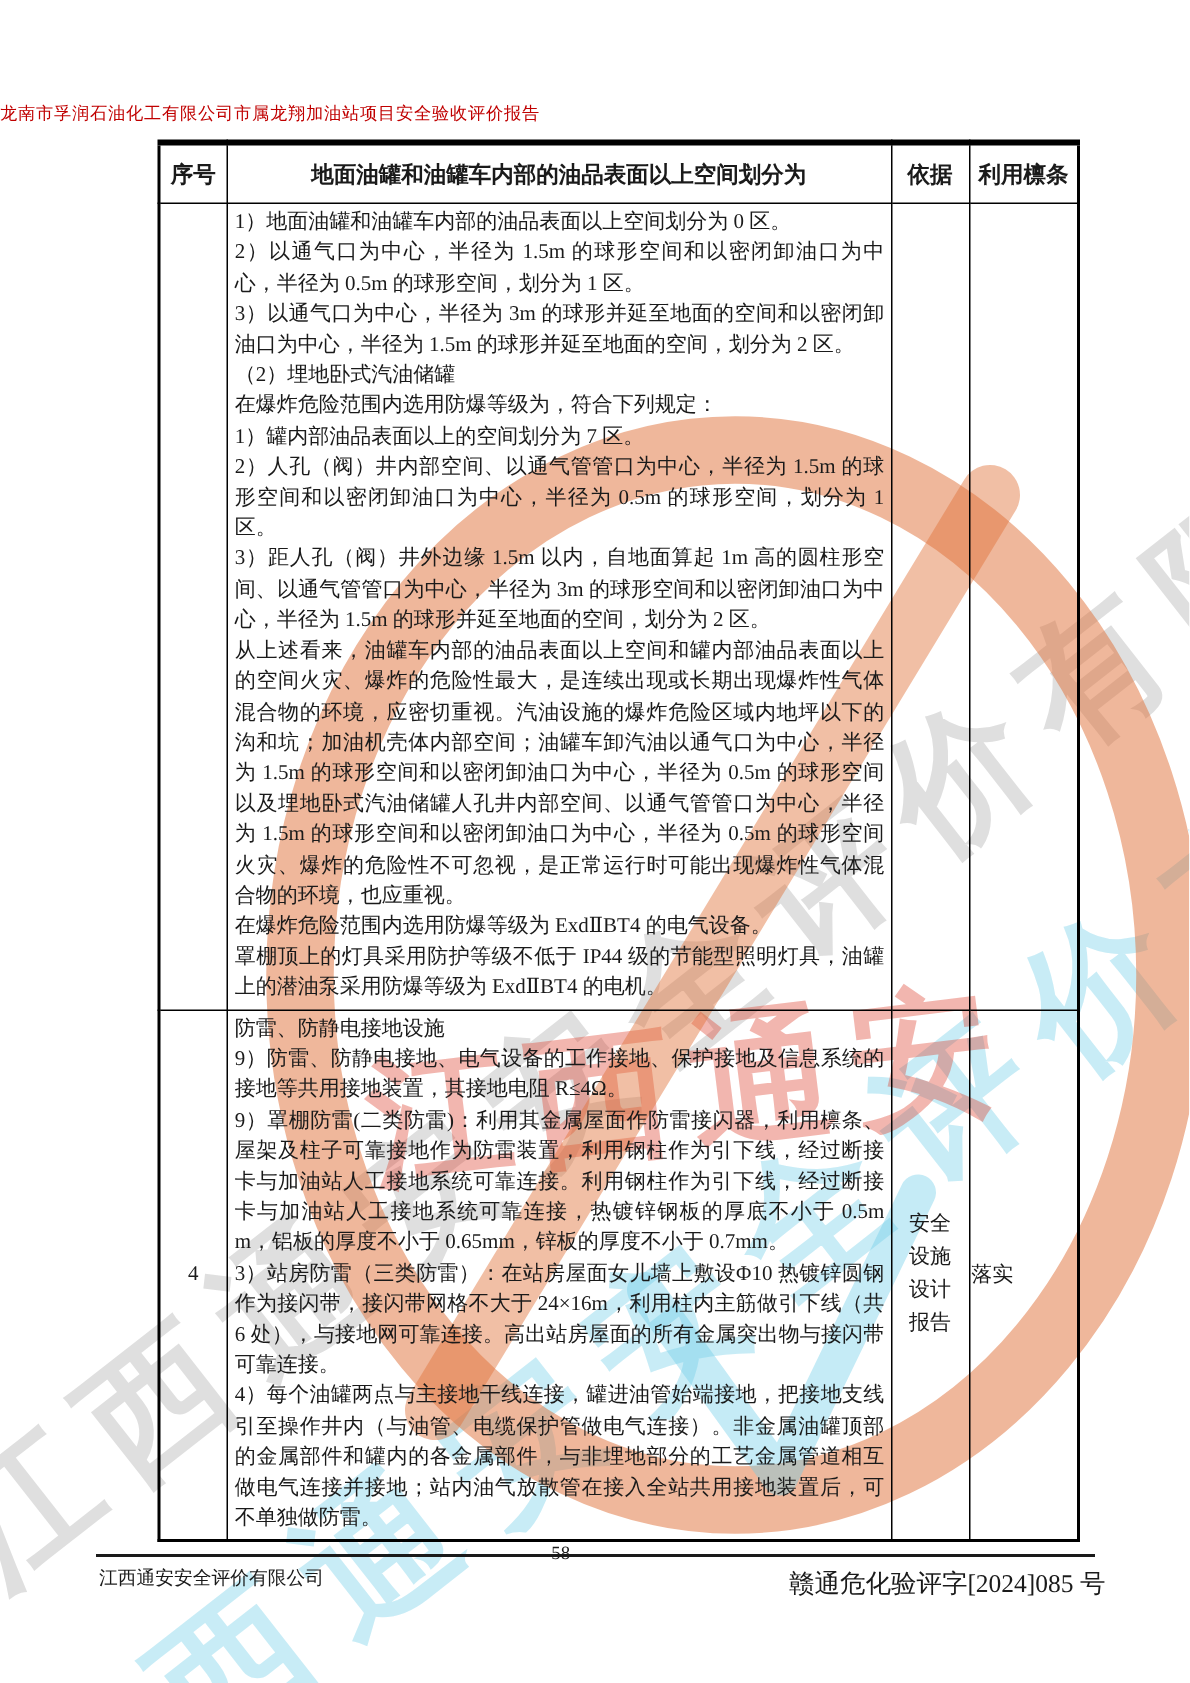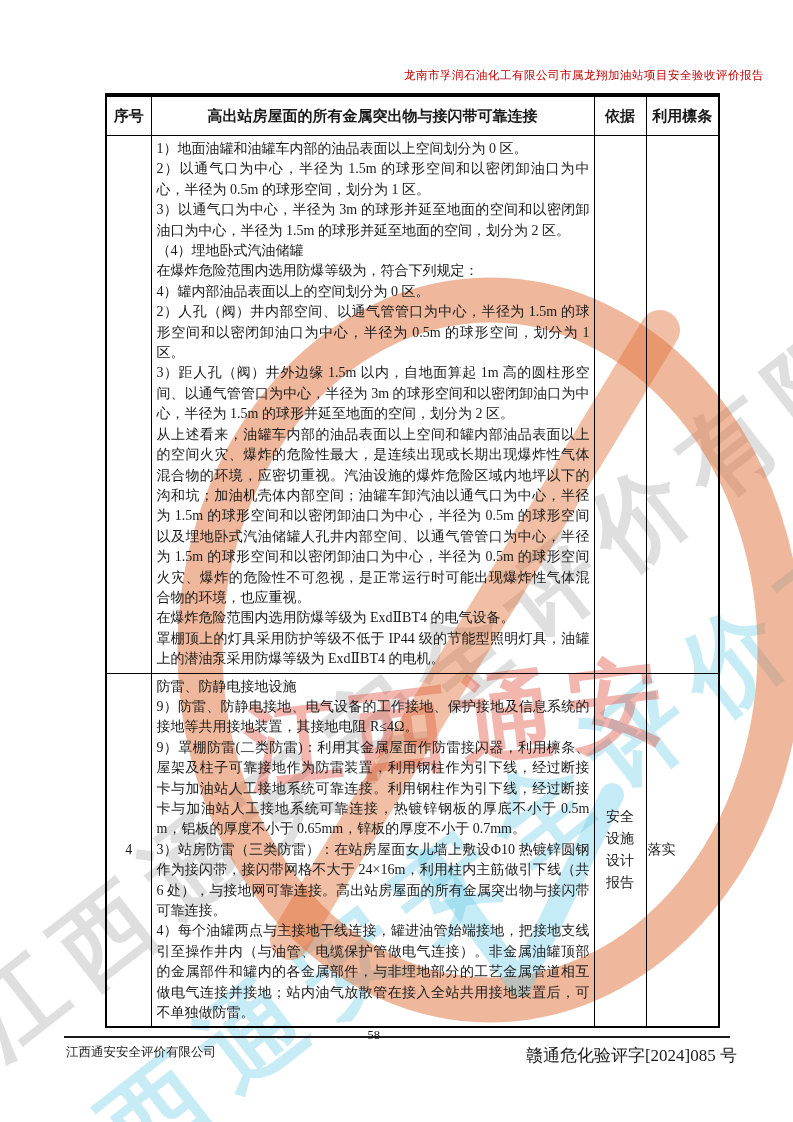--- a/index.html
+++ b/index.html
@@ -21,22 +21,22 @@
     letter-spacing:22px; color:rgba(110,205,232,0.38); font-weight:bold;
   }
   .wm-red {
     position:absolute; left:238px; top:688px; transform:rotate(-7deg);
     transform-origin:left top; white-space:nowrap; font-size:96px;
     letter-spacing:12px; color:rgba(222,62,45,0.38); font-weight:bold;
   }
   .wm-stamp { position:absolute; left:0; top:0; }
   
   .doc-title {
-    position:absolute; left:0; top:68px; width:740px; text-align:right;
-    font-size:11.5px; color:#c00000; z-index:1; letter-spacing:0.5px;padding-left:24px;
+    position:absolute; left:0; top:68px; width:740px; text-align:left;
+    font-size:11.5px; color:#c00000; z-index:1; letter-spacing:0.5px;
   }
   
   table.report {
     position:absolute; left:105px; top:93px; z-index:1;
     border-collapse:collapse; table-layout:fixed; background:transparent;
     border:2px solid #000; border-top:4px solid #000;
   }
   table.report th, table.report td { border:1px solid #000; background:transparent; }
   th.hdr { font-weight:bold; font-size:15px; text-align:center; vertical-align:middle; height:38px; padding:0 2px; }
   td.no-cell { text-align:center; vertical-align:middle; font-size:14px; }
@@ -77,33 +77,33 @@
   <table class="report">
     <colgroup>
       <col style="width:45px">
         <col style="width:443px">
         <col style="width:52px">
         <col style="width:73px">
     </colgroup>
     <tbody>
         <tr>
       <th class="hdr">序号</th>
-      <th class="hdr">高出站房屋面的所有金属突出物与接闪带可靠连接</th>
+      <th class="hdr">地面油罐和油罐车内部的油品表面以上空间划分为</th>
       <th class="hdr">依据</th>
       <th class="hdr">利用檩条</th>
     </tr>
     <tr class="body-row-1">
       <td class="no-cell"></td>
       <td class="content-cell">
         <div class="para">1）地面油罐和油罐车内部的油品表面以上空间划分为 0 区。</div>
         <div class="para">2）以通气口为中心，半径为 1.5m 的球形空间和以密闭卸油口为中心，半径为 0.5m 的球形空间，划分为 1 区。</div>
         <div class="para">3）以通气口为中心，半径为 3m 的球形并延至地面的空间和以密闭卸油口为中心，半径为 1.5m 的球形并延至地面的空间，划分为 2 区。</div>
-        <div class="para">（4）埋地卧式汽油储罐</div>
+        <div class="para">（2）埋地卧式汽油储罐</div>
         <div class="para">在爆炸危险范围内选用防爆等级为，符合下列规定：</div>
-        <div class="para">4）罐内部油品表面以上的空间划分为 0 区。</div>
+        <div class="para">1）罐内部油品表面以上的空间划分为 7 区。</div>
         <div class="para">2）人孔（阀）井内部空间、以通气管管口为中心，半径为 1.5m 的球形空间和以密闭卸油口为中心，半径为 0.5m 的球形空间，划分为 1 区。</div>
         <div class="para">3）距人孔（阀）井外边缘 1.5m 以内，自地面算起 1m 高的圆柱形空间、以通气管管口为中心，半径为 3m 的球形空间和以密闭卸油口为中心，半径为 1.5m 的球形并延至地面的空间，划分为 2 区。</div>
         <div class="para">从上述看来，油罐车内部的油品表面以上空间和罐内部油品表面以上的空间火灾、爆炸的危险性最大，是连续出现或长期出现爆炸性气体混合物的环境，应密切重视。汽油设施的爆炸危险区域内地坪以下的沟和坑；加油机壳体内部空间；油罐车卸汽油以通气口为中心，半径为 1.5m 的球形空间和以密闭卸油口为中心，半径为 0.5m 的球形空间以及埋地卧式汽油储罐人孔井内部空间、以通气管管口为中心，半径为 1.5m 的球形空间和以密闭卸油口为中心，半径为 0.5m 的球形空间火灾、爆炸的危险性不可忽视，是正常运行时可能出现爆炸性气体混合物的环境，也应重视。</div>
         <div class="para">在爆炸危险范围内选用防爆等级为 ExdⅡBT4 的电气设备。</div>
         <div class="para">罩棚顶上的灯具采用防护等级不低于 IP44 级的节能型照明灯具，油罐上的潜油泵采用防爆等级为 ExdⅡBT4 的电机。</div>
       </td>
       <td class="basis-cell">
         <div class="basis-inner"></div>
       </td>
       <td class="status-cell"></td>

